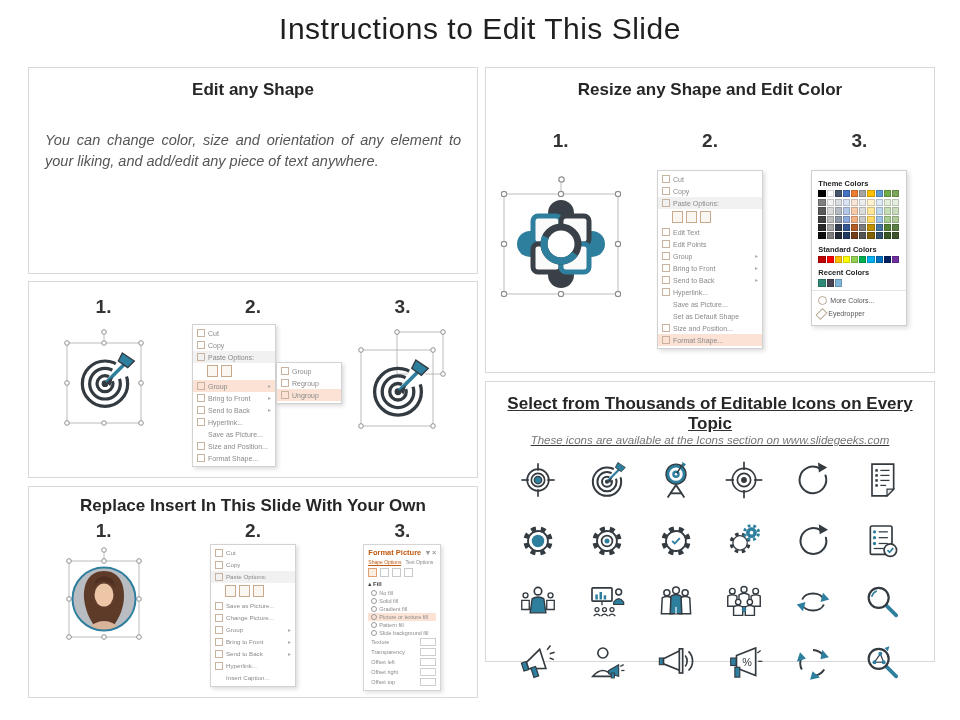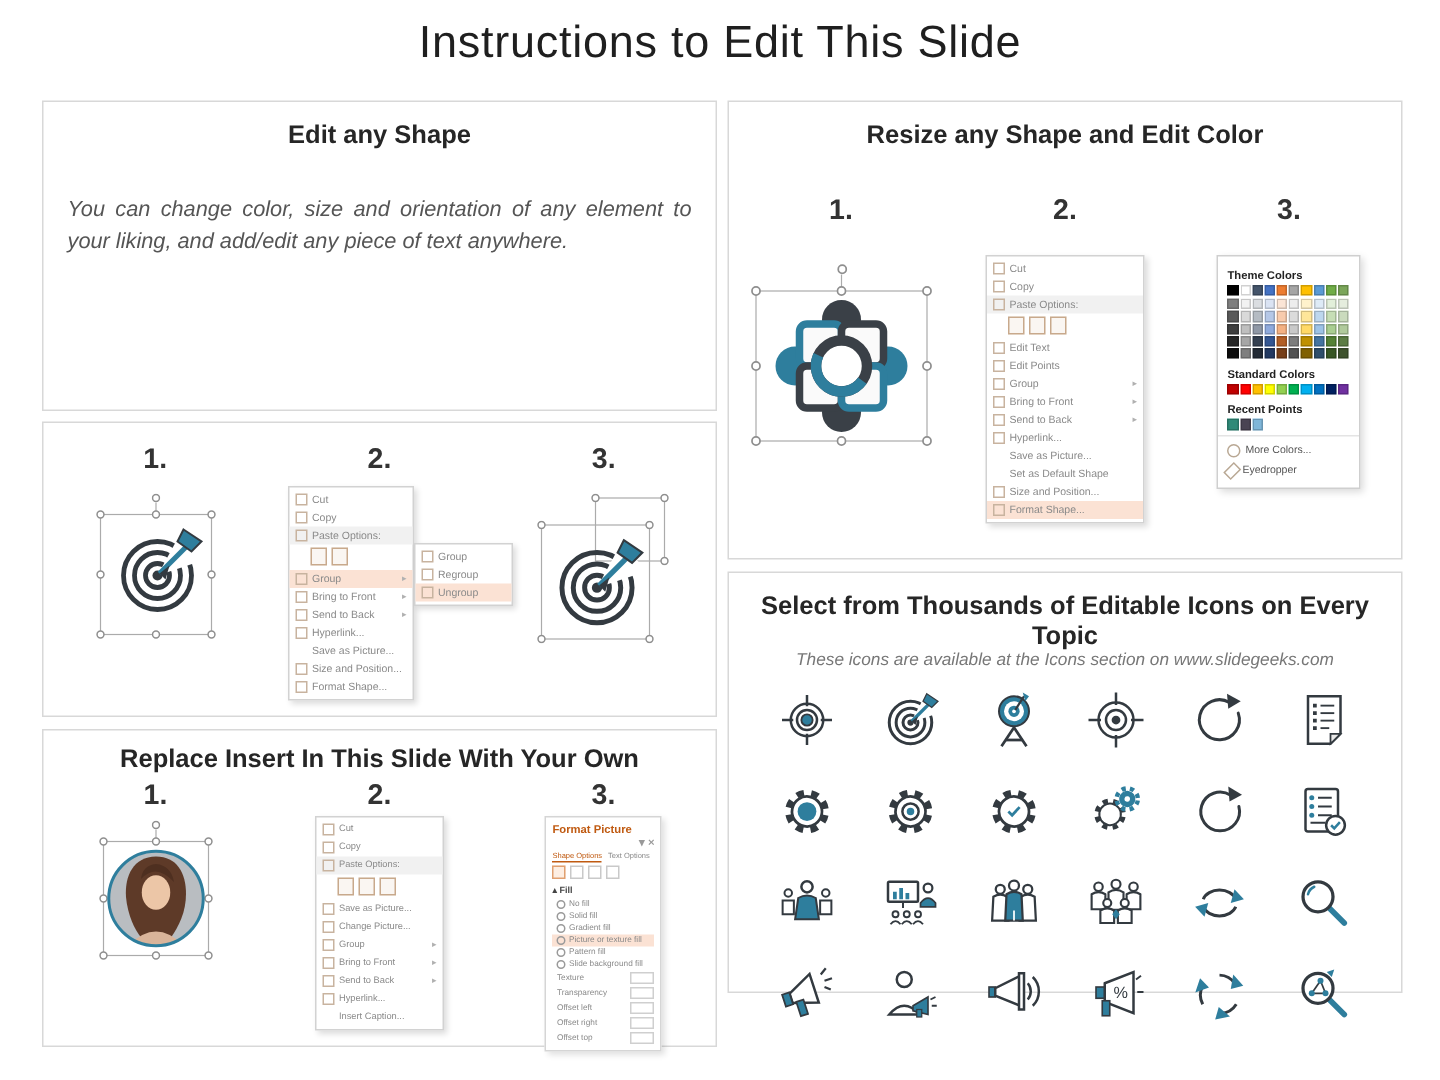--- a/index.html
+++ b/index.html
@@ -5,21 +5,21 @@
   html,body{margin:0;padding:0;}
   body{width:960px;height:720px;position:relative;background:#ffffff;overflow:hidden;
        font-family:"Liberation Sans", sans-serif;color:#333;}
   .slide-title{position:absolute;top:12px;left:0;right:0;text-align:center;
        font-size:30px;font-weight:500;color:#1f1f1f;letter-spacing:.5px;}
   .panel{position:absolute;background:#fff;border:1px solid #d8d8d8;box-sizing:border-box;}
   #panel-edit-shape   {left:28px; top:67px;  width:450px;height:207px;}
   #panel-own-icons    {left:28px; top:281px; width:450px;height:197px;}
   #panel-replace-image{left:28px; top:486px; width:450px;height:212px;}
   #panel-resize-shape {left:485px;top:67px;  width:450px;height:306px;}
-  #panel-icons-library{left:485px;top:381px; width:450px;height:281px;}
+  #panel-icons-library{left:485px;top:381px; width:450px;height:281px;text-decoration:underline;}
   .panel-title{text-align:center;font-weight:bold;font-size:17px;color:#262626;margin:12px 10px 0;}
   .body-text{font-style:italic;font-size:14.5px;color:#555;line-height:1.45;
        text-align:justify;margin:24px 16px 0;}
   .sub-text{font-size:12.5px;color:#666;line-height:1.35;text-align:justify;margin:3px 14px 0;}
   .steps-wrap{display:flex;margin-top:6px;}
   .step-col{width:150px;display:flex;flex-direction:column;align-items:center;}
   .step-num{font-weight:bold;font-size:19px;color:#333;margin:8px 0 6px;}
   
   .menu{background:#fff;border:1px solid #d2d2d2;box-shadow:2px 2px 4px rgba(0,0,0,.14);
         padding:2px 0;font-size:7px;color:#8a8a8a;line-height:1;}
@@ -39,21 +39,21 @@
   .cp-row,.cp-grid-row{display:flex;gap:1px;margin-bottom:1px;}
   .sw{width:7.2px;height:7.2px;box-shadow:inset 0 0 0 1px rgba(0,0,0,.18);flex:0 0 auto;}
   .cp-grid{margin-top:2px;}
   .cp-sep{border-top:1px solid #e4e4e4;margin:3px -6px;}
   .cp-item{display:flex;align-items:center;gap:3px;font-size:7px;color:#555;padding:2px 0;}
   .cp-ico{width:7px;height:7px;border:1px solid #b9a894;border-radius:50%;flex:0 0 auto;}
   .cp-ico.dropper{border-radius:0;transform:rotate(45deg);width:5px;height:8px;}
   
   .fmt{width:78px;background:#fff;border:1px solid #d5d5d5;box-shadow:2px 2px 4px rgba(0,0,0,.12);
        padding:3px 4px;font-size:5.5px;color:#8a8a8a;box-sizing:border-box;}
-  .fmt-title{color:#c05a11;font-weight:bold;font-size:7.5px;display:flex;flex-direction:column;}
+  .fmt-title{color:#c05a11;font-weight:bold;font-size:7.5px;display:flex;}
   .fmt-title .x{margin-left:auto;color:#999;}
   .fmt-tabs{display:flex;gap:4px;font-size:5px;margin:2px 0;}
   .fmt-tabs .on{color:#c05a11;border-bottom:1px solid #c05a11;}
   .fmt-icons{display:flex;gap:3px;margin:2px 0 3px;}
   .fmt-icons span{width:7px;height:7px;border:1px solid #c9c9c9;}
   .fmt-icons span:first-child{border-color:#e0a070;background:#fdeee2;}
   .fmt-sec{font-weight:bold;color:#444;font-size:6px;margin:2px 0;}
   .frow{display:flex;align-items:center;gap:2px;padding:1px 0 1px 3px;}
   .frow .radio{width:4px;height:4px;border:1px solid #9a9a9a;border-radius:50%;flex:0 0 auto;}
   .frow .box{margin-left:auto;width:14px;height:6px;border:1px solid #cfcfcf;}
@@ -751,21 +751,21 @@
             <span class="sw" style="background: rgb(255, 0, 0);"></span>
             <span class="sw" style="background: rgb(255, 192, 0);"></span>
             <span class="sw" style="background: rgb(255, 255, 0);"></span>
             <span class="sw" style="background: rgb(146, 208, 80);"></span>
             <span class="sw" style="background: rgb(0, 176, 80);"></span>
             <span class="sw" style="background: rgb(0, 176, 240);"></span>
             <span class="sw" style="background: rgb(0, 112, 192);"></span>
             <span class="sw" style="background: rgb(0, 32, 96);"></span>
             <span class="sw" style="background: rgb(112, 48, 160);"></span>
           </div>
-        <div class="cp-label" style="margin-top:5px">Recent Points</div>
+        <div class="cp-label" style="margin-top:5px">Recent Colors</div>
         <div class="cp-row">
             <span class="sw" style="background: rgb(47, 138, 120);"></span>
             <span class="sw" style="background: rgb(74, 68, 83);"></span>
             <span class="sw" style="background: rgb(127, 182, 217);"></span>
           </div>
         <div class="cp-sep"></div>
         <div class="cp-item">
             <span class="cp-ico"></span>
             <span>More Colors...</span>
           </div>

